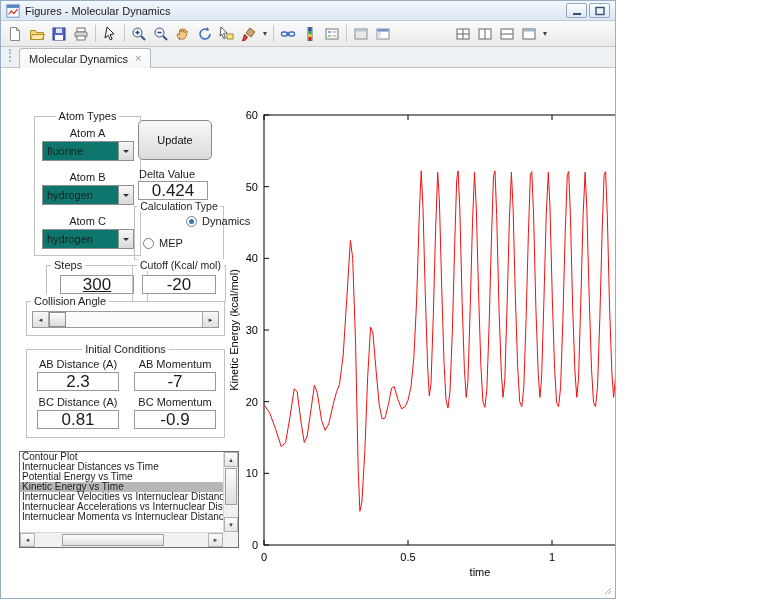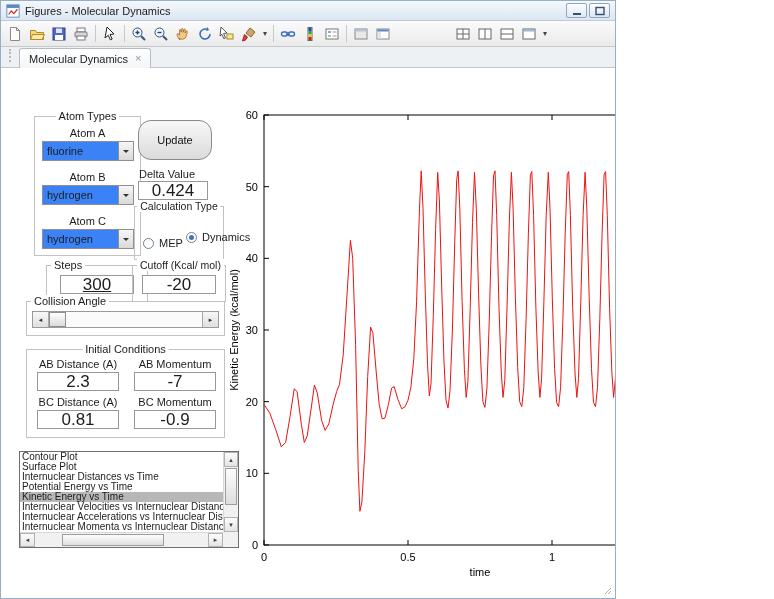--- a/index.html
+++ b/index.html
@@ -42,28 +42,28 @@
   .panel-title { position:absolute; top:-7px; background:#fff; padding:0 3px; font-size:11px; white-space:nowrap; }
   .pt-center { left:50%; transform:translateX(-50%); }
   .pt-left { left:4px; }
   .pt-small { font-size:10.5px; }
 
   .lbl { position:absolute; font-size:11px; text-align:center; }
 
   .field { position:absolute; border:1px solid #989898; background:#fff; text-align:center;
     font-size:17px; line-height:17px; height:19px; }
 
-  .combo { position:absolute; height:20px; width:92px; border:1px solid #8f8f8f; background:#3b82f6; }
+  .combo { position:absolute; height:20px; width:92px; border:1px solid #8f8f8f; background:#0f766e; }
   .combo-text { position:absolute; left:4px; top:0; line-height:18px; font-size:11px; }
   .combo-btn { position:absolute; right:0; top:0; bottom:0; width:15px;
     background:linear-gradient(#f7f7f7,#d9d9d9); border-left:1px solid #8f8f8f;
     display:flex; align-items:center; justify-content:center; }
   .combo-btn::after { content:''; border:3.5px solid transparent; border-top-color:#333; margin-top:4px; }
 
-  .btn { position:absolute; border:1px solid #8a8a8a; border-radius:13px;
+  .btn { position:absolute; border:1px solid #8a8a8a; border-radius:5px;
     background:linear-gradient(#f8f8f8,#dbdbdb); font-size:11px; color:#111;
     display:flex; align-items:center; justify-content:center; }
 
   .radio-row { position:absolute; display:flex; align-items:center; gap:5px; }
   .radio { width:11px; height:11px; border-radius:50%; border:1px solid #6f7f90; background:#fff; flex:0 0 auto; }
   .radio.checked::after { content:''; display:block; width:5px; height:5px; border-radius:50%; background:#3f74b5; margin:2px; }
   .rlbl { font-size:11px; }
 
   
   .slider { position:absolute; height:17px; border:1px solid #9a9a9a; background:#fbfbfb; }
@@ -302,21 +302,21 @@
       </div>
     </div>
 
     <div class="btn" style="left:137px; top:52px; width:74px; height:40px;">Update</div>
 
     <span class="lbl" style="left:138px; top:100px; text-align:left;">Delta Value</span>
     <div class="field" style="left:137px; top:113px; width:70px;">0.424</div>
 
     <div class="panel" style="left:133px; top:138px; width:90px; height:54px;">
       <span class="panel-title pt-center pt-small">Calculation Type</span>
-      <div class="radio-row" style="left:8px; top:24px;padding-left:43px;">
+      <div class="radio-row" style="left:8px; top:8px;padding-left:43px;">
         <span class="radio checked"></span>
         <span class="rlbl">Dynamics</span>
       </div>
       <div class="radio-row" style="left:8px; top:30px;">
         <span class="radio"></span>
         <span class="rlbl">MEP</span>
       </div>
     </div>
 
     <div class="panel" style="left:25px; top:197px; width:102px; height:37px;margin-left:20px;">
@@ -346,21 +346,20 @@
       <div class="field" style="left:107px; top:22px; width:82px;">-7</div>
       <span class="lbl" style="left:6px; top:46px; width:90px;">BC Distance (A)</span>
       <span class="lbl" style="left:103px; top:46px; width:90px;">BC Momentum</span>
       <div class="field" style="left:10px; top:60px; width:82px;">0.81</div>
       <div class="field" style="left:107px; top:60px; width:82px;">-0.9</div>
     </div>
 
     <div class="listbox" style="left:18px; top:383px; width:220px; height:97px;">
       <div class="list-inner">
         <div class="list-item">Contour Plot</div>
-        <div class="list-item">Surface Plot</div>
         <div class="list-item">Internuclear Distances vs Time</div>
         <div class="list-item">Potential Energy vs Time</div>
         <div class="list-item selected">Kinetic Energy vs Time</div>
         <div class="list-item">Internuclear Velocities vs Internuclear Distance</div>
         <div class="list-item">Internuclear Accelerations vs Internuclear Distance</div>
         <div class="list-item">Internuclear Momenta vs Internuclear Distance</div>
       </div>
       <div class="vscroll">
         <span class="sb-btn sb-up">▲</span>
         <span class="v-thumb"></span>

